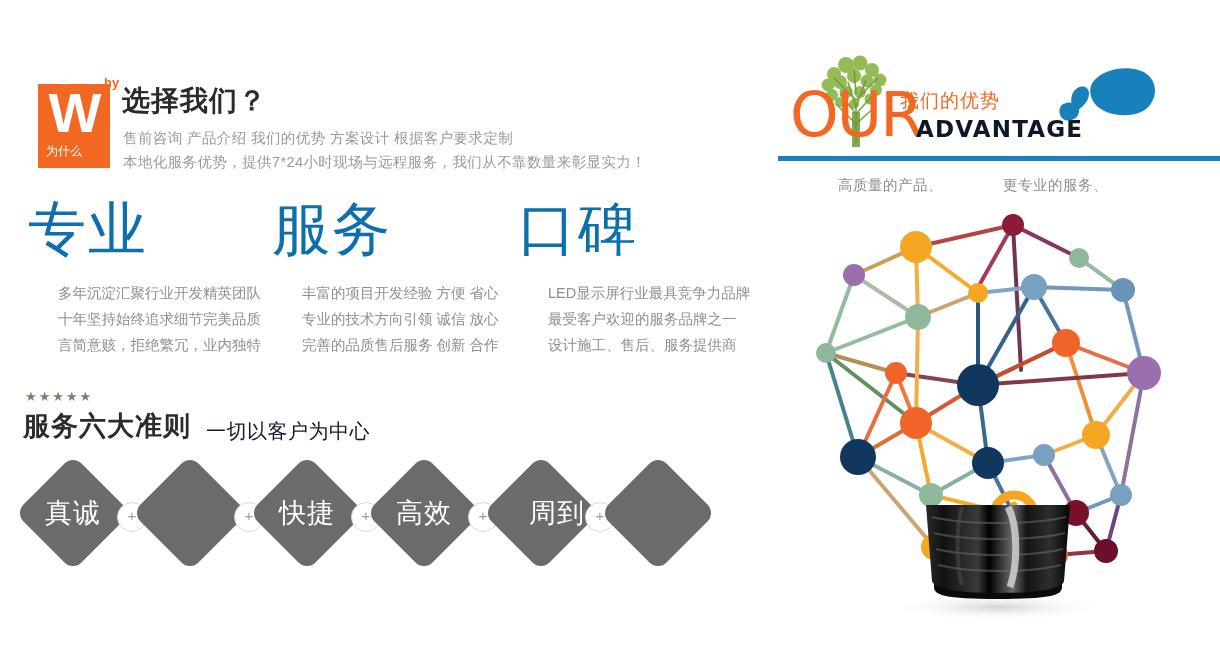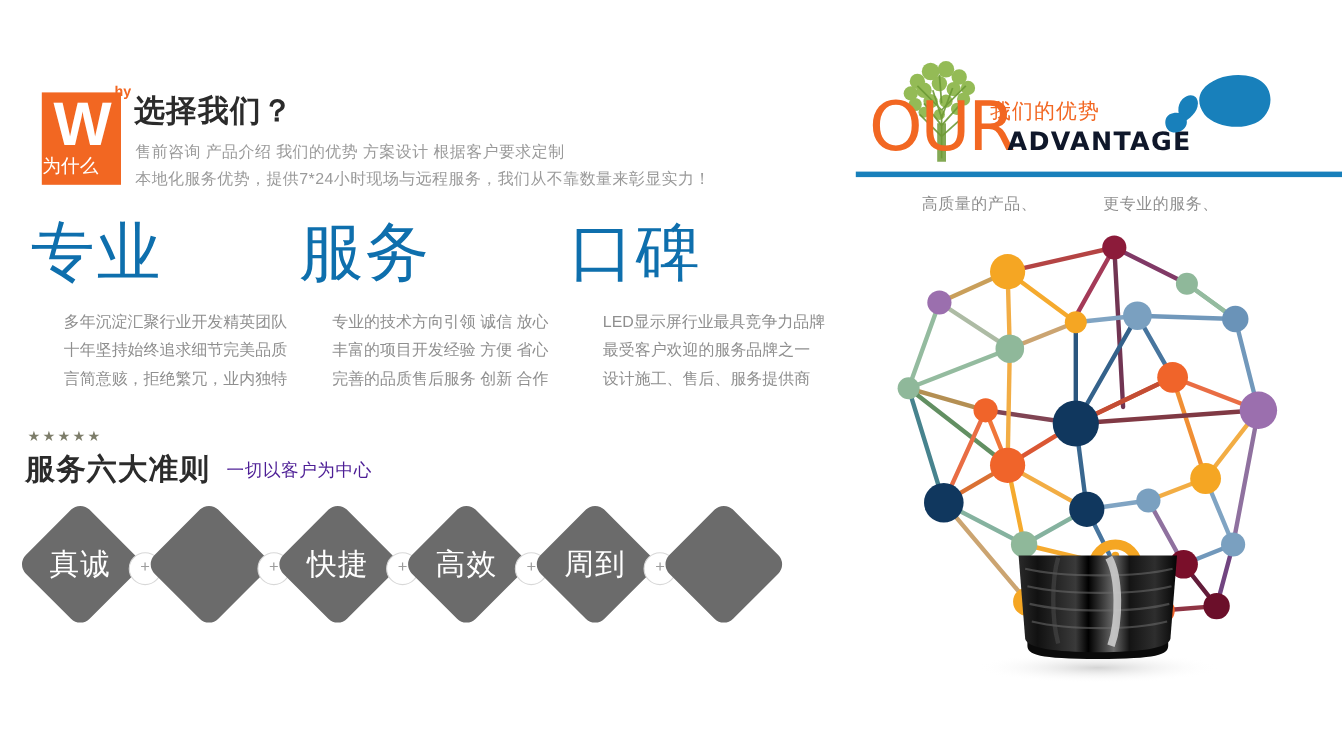--- a/index.html
+++ b/index.html
@@ -19,21 +19,21 @@
   .why-logo{position:absolute;left:38px;top:84px;width:72px;height:84px;
     background:#f26722;}
   .why-logo .w{
     position:absolute;left:0;top:2px;width:72px;height:54px;
     color:#ffffff;font-size:56px;line-height:54px;font-weight:700;
     text-align:center;letter-spacing:-2px;
     font-family:"Liberation Sans","DejaVu Sans",sans-serif;
   }
   .why-logo .cn{
     position:absolute;left:0;top:56px;width:52px;
-    color:#ffffff;font-size:17px;line-height:22px;text-align:center;
+    color:#ffffff;font-size:12px;line-height:22px;text-align:center;
     letter-spacing:0px;
   }
   .why-hy{position:absolute;left:104px;top:76px;color:#f26722;
     font-size:13px;font-weight:700;line-height:13px;}
 
   .why-title{position:absolute;left:122px;top:82px;
     font-size:28px;font-weight:700;color:#2b2b2b;letter-spacing:1px;}
   .why-line{position:absolute;left:123px;font-size:14.5px;color:#9a9a9a;
     letter-spacing:0.4px;white-space:nowrap;}
   .why-line.l1{top:129px;}
@@ -62,21 +62,21 @@
   }
   .col-body{position:absolute;left:2px;top:84px;margin-left:28px;}
   .col-body .bl{font-size:14.5px;line-height:26px;color:#8f8f8f;white-space:nowrap;}
 
   
   .stars{position:absolute;left:25px;top:390px;color:#7d7d6a;
     font-size:13px;letter-spacing:2px;line-height:13px;}
   .six-title{position:absolute;left:23px;top:408px;
     font-size:27px;font-weight:700;color:#2b2b2b;letter-spacing:1px;}
   .six-sub{position:absolute;left:206px;top:418px;
-    font-size:16px;color:#4c1d95;letter-spacing:0.5px;}
+    font-size:20px;color:#0f172a;letter-spacing:0.5px;}
 
   .diamonds{position:absolute;left:0;top:462px;width:760px;height:125px;}
   .dia{
     position:absolute;top:10px;width:82px;height:82px;
     background:#6b6b6b;border-radius:12px;
     transform:rotate(45deg);
   }
   .dia-label{
     position:absolute;top:10px;width:82px;height:82px;
     display:flex;align-items:center;justify-content:center;
@@ -144,22 +144,22 @@
         <div class="bl">言简意赅，拒绝繁冗，业内独特</div>
       </div>
     </div>
 
     <div class="col c2">
       <div class="col-head">
         <div class="txt">服务</div>
         <div class="slash"></div>
       </div>
       <div class="col-body">
+        <div class="bl">丰富的项目开发经验  方便  省心</div>
         <div class="bl">专业的技术方向引领  诚信  放心</div>
-        <div class="bl">丰富的项目开发经验  方便  省心</div>
         <div class="bl">完善的品质售后服务  创新  合作</div>
       </div>
     </div>
 
     <div class="col c3">
       <div class="col-head">
         <div class="txt">口碑</div>
         <div class="slash"></div>
       </div>
       <div class="col-body">
@@ -179,21 +179,21 @@
         <div class="plus" style="left: 117px;">+</div>
         <div class="dia" style="left: 149px;"></div>
         <div class="plus" style="left: 234px;">+</div>
         <div class="dia" style="left: 266px;"></div>
         <div class="dia-label" style="left: 266px;">快捷</div>
         <div class="plus" style="left: 351px;">+</div>
         <div class="dia" style="left: 383px;"></div>
         <div class="dia-label" style="left: 383px;">高效</div>
         <div class="plus" style="left: 468px;">+</div>
         <div class="dia" style="left: 500px;"></div>
-        <div class="dia-label" style="left: 500px;">周到</div>
+        <div class="dia-label" style="left: 516px;">周到</div>
         <div class="plus" style="left: 585px;">+</div>
         <div class="dia" style="left: 617px;"></div>
       </div>
   </div>
 
   <div class="right">
 
     <div class="our-wrap">
 
       <svg class="tree" viewBox="0 0 96 100">

